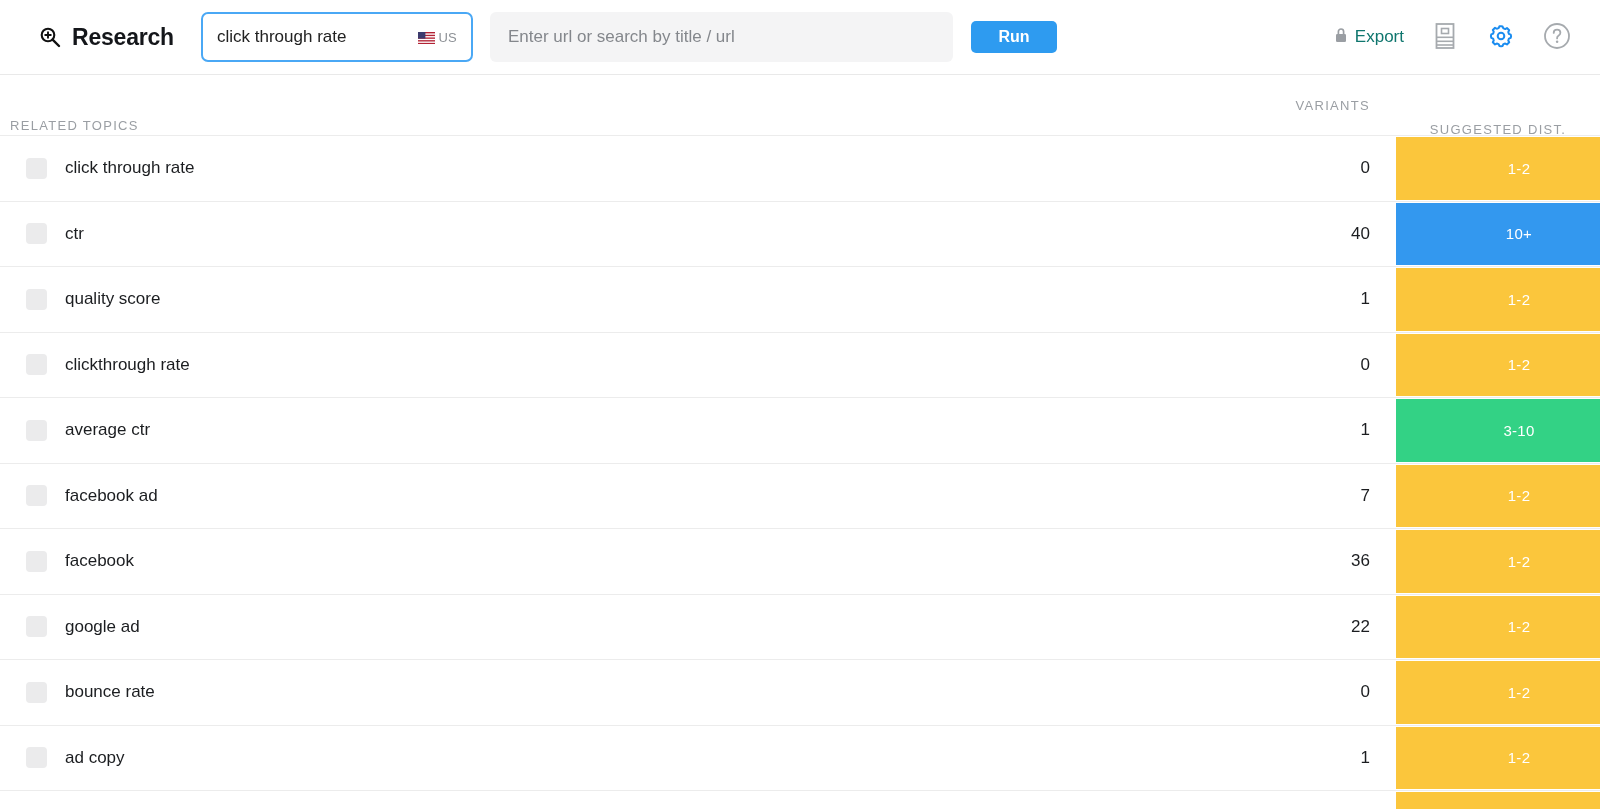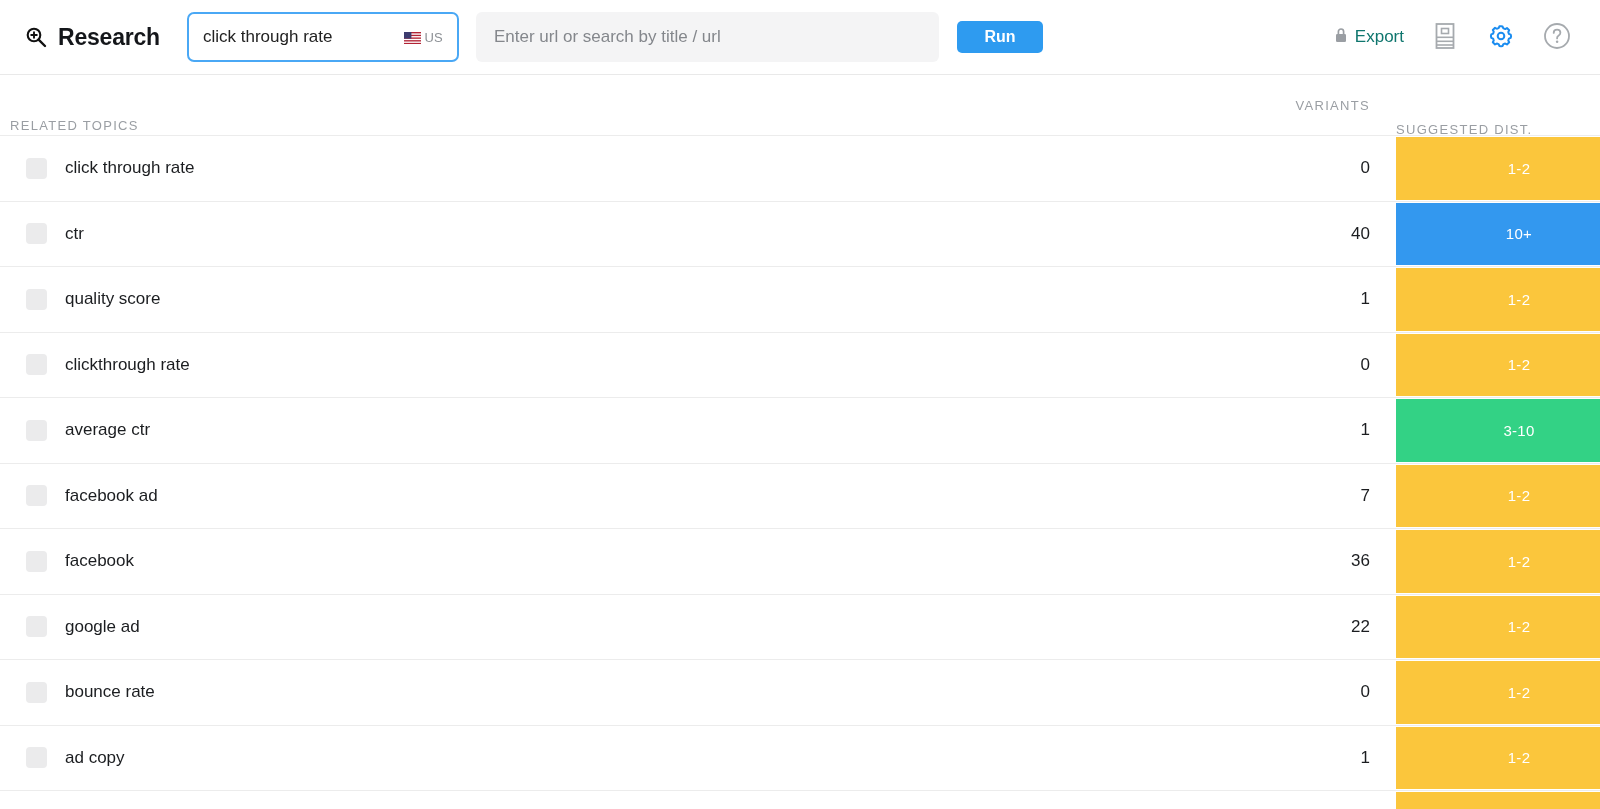--- a/index.html
+++ b/index.html
@@ -10,21 +10,21 @@
     background: #ffffff;
     font-family: "Liberation Sans", sans-serif;
     -webkit-font-smoothing: antialiased;
   }
 
   
   .topbar {
     height: 75px;
     display: flex;
     align-items: center;
-    padding: 0 22px 0 24px;
+    padding: 0 22px 0 38px;
     border-bottom: 1px solid #e9e9e9;
     background: #fff;
     position: relative;
   }
   .brand {
     display: flex;
     align-items: center;
     gap: 10px;
     flex: 0 0 auto;
     margin-right: 20px;
@@ -129,21 +129,21 @@
   }
   .th {
     font-size: 13px;
     letter-spacing: 1.3px;
     color: #9a9ea3;
     text-transform: uppercase;
     font-family: "Liberation Sans", sans-serif;
   }
   .col-topic   { flex: 1 1 auto; padding-left: 10px; margin-top: 41px; }
   .col-variant { flex: 0 0 204px; text-align: right; padding-right: 26px; }
-  .col-dist    { flex: 0 0 204px; text-align: left; margin-top: 48px; }
+  .col-dist    { flex: 0 0 204px; text-align: center; margin-top: 48px; }
 
   .trow {
     height: 65.5px;
     display: flex;
     align-items: stretch;
     border-bottom: 1px solid #ececec;
     background: #fff;
   }
   .cell-topic {
     flex: 1 1 auto;

